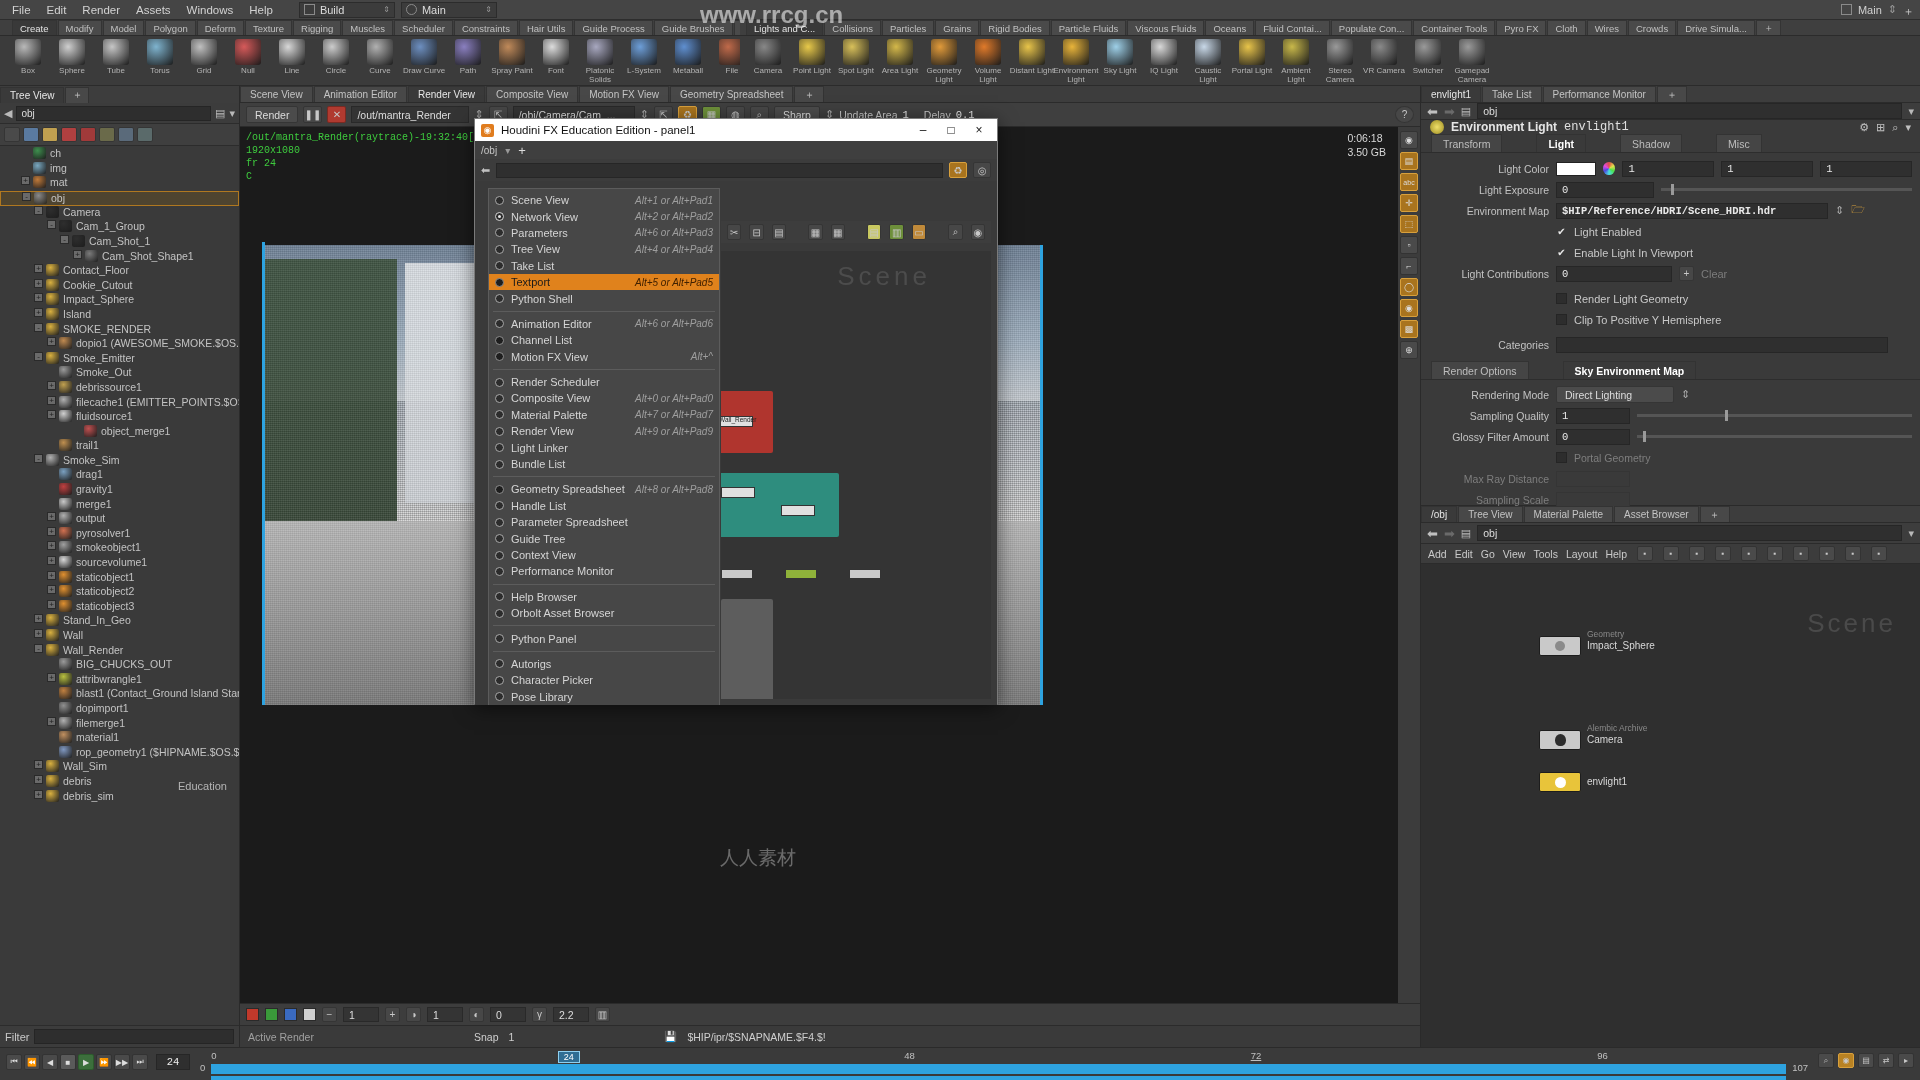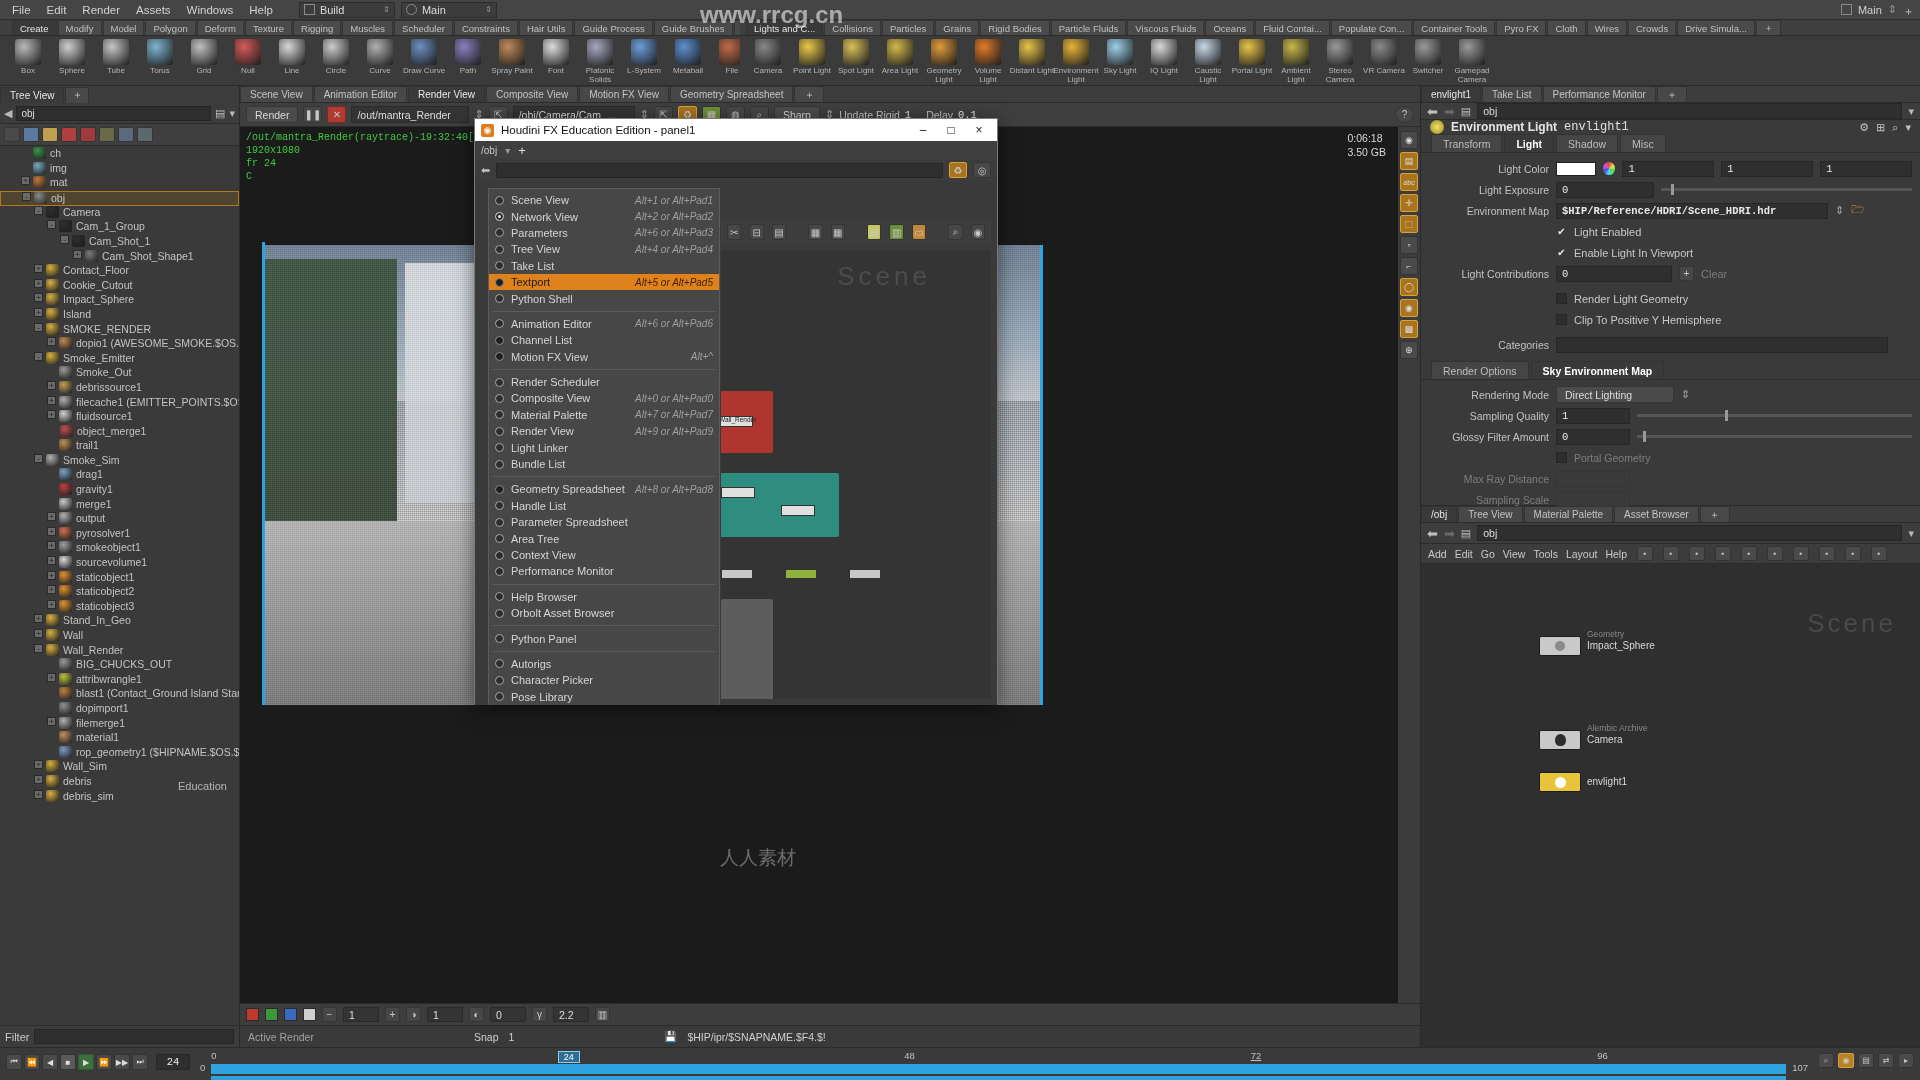--- a/index.html
+++ b/index.html
@@ -107,21 +107,21 @@
   .rp-top { height:420px; display:flex; flex-direction:column; border-bottom:1px solid #2a2a2a; }
   .rp-bar { height:21px; background:#3d3d3d; display:flex; align-items:center; gap:6px;
      padding:0 6px; border-bottom:1px solid #2b2b2b; }
   .rp-path { flex:1; height:16px; background:#2f2f2f; border:1px solid #262626;
      display:flex; align-items:center; padding:0 5px; font-size:10.5px; color:#ddd; }
   .node-head { height:24px; display:flex; align-items:center; gap:7px; padding:0 9px;
      background:#3a3a3a; }
   .node-title { font-size:12px; font-weight:bold; color:#e6e6e6; }
   .node-name { font-size:12px; color:#e0e0e0; font-family:"Liberation Mono", monospace; }
   .ptabrow { height:19px; display:flex; align-items:flex-end; padding-left:10px;
-     border-bottom:1px solid #2d2d2d; background:#3a3a3a; }
+     border-bottom:1px solid #2d2d2d; background:#3a3a3a;gap:32px; }
   .ptabrow .pt { padding:1px 11px; font-size:10.5px; color:#bdbdbd; background:#454545;
      border:1px solid #333; border-bottom:none; margin-right:2px; height:18px;
      display:flex; align-items:center; }
   .ptabrow .pt.active { background:#3a3a3a; color:#ffffff; font-weight:bold; }
   .prm { display:flex; align-items:center; height:21px; padding:0 8px 0 0; gap:7px; }
   .prm .lab { width:128px; text-align:right; font-size:10.5px; color:#c2c2c2; flex:0 0 auto; }
   .prm .lab.dim { color:#7e7e7e; }
   .prm .fld { height:16px; background:#2f2f2f; border:1px solid #262626; color:#e8e8e8;
      font-size:10.5px; font-family:"Liberation Mono", monospace; display:flex; align-items:center;
      padding:0 5px; }
@@ -534,21 +534,21 @@
           <div class="trow" style="padding-left: 47px;">
             <span class="texp">+</span>
             <span class="tico" style="background: radial-gradient(circle at 35% 30%, rgb(176, 176, 176), rgba(0, 0, 0, 0.5));"></span>
             <span>filecache1 (EMITTER_POINTS.$OS.$</span>
           </div>
           <div class="trow" style="padding-left: 47px;">
             <span class="texp">+</span>
             <span class="tico" style="background: radial-gradient(circle at 35% 30%, rgb(208, 208, 208), rgba(0, 0, 0, 0.5));"></span>
             <span>fluidsource1</span>
           </div>
-          <div class="trow" style="padding-left: 48px;">
+          <div class="trow" style="padding-left: 72px;">
             <span class="texp none"></span>
             <span class="tico" style="background: radial-gradient(circle at 35% 30%, rgb(192, 80, 80), rgba(0, 0, 0, 0.5));"></span>
             <span>object_merge1</span>
           </div>
           <div class="trow" style="padding-left: 47px;">
             <span class="texp none"></span>
             <span class="tico" style="background: radial-gradient(circle at 35% 30%, rgb(192, 144, 80), rgba(0, 0, 0, 0.5));"></span>
             <span>trail1</span>
           </div>
           <div class="trow" style="padding-left: 34px;">
@@ -698,21 +698,21 @@
         <div class="ricon">⇱</div>
         <div class="rfield" style="min-width:122px;">/obj/Camera/Cam_...</div>
         <span class="arr" style="color:#aaa;">⇕</span>
         <div class="ricon">⇱</div>
         <div class="ricon" style="background:#a9741e;border-color:#d8a03c;">♻</div>
         <div class="ricon" style="background:#6d8f3a;">▦</div>
         <div class="ricon">◍</div>
         <div class="ricon">⌕</div>
         <div class="rbtn">Sharp</div>
         <span class="arr" style="color:#aaa;">⇕</span>
-        <span class="rlbl">Update Rigid</span>
+        <span class="rlbl">Update Area</span>
         <span class="rval">1</span>
         <span class="rlbl" style="margin-left:10px;">Delay</span>
         <span class="rval">0.1</span>
         <div class="ricon" style="margin-left:auto;border-radius:50%;">?</div>
       </div>
 
       <div class="rv-body">
         <div class="rv-info">
           <div>/out/mantra_Render(raytrace)-19:32:40[1]</div>
           <div>1920x1080</div>
@@ -1179,21 +1179,21 @@
           <div class="pitem">
             <span class="radio"></span>
             <span>Handle List</span>
           </div>
           <div class="pitem">
             <span class="radio"></span>
             <span>Parameter Spreadsheet</span>
           </div>
           <div class="pitem">
             <span class="radio"></span>
-            <span>Area Tree</span>
+            <span>Guide Tree</span>
           </div>
           <div class="pitem">
             <span class="radio"></span>
             <span>Context View</span>
           </div>
           <div class="pitem">
             <span class="radio"></span>
             <span>Performance Monitor</span>
           </div>
           <div class="pdiv"></div>

